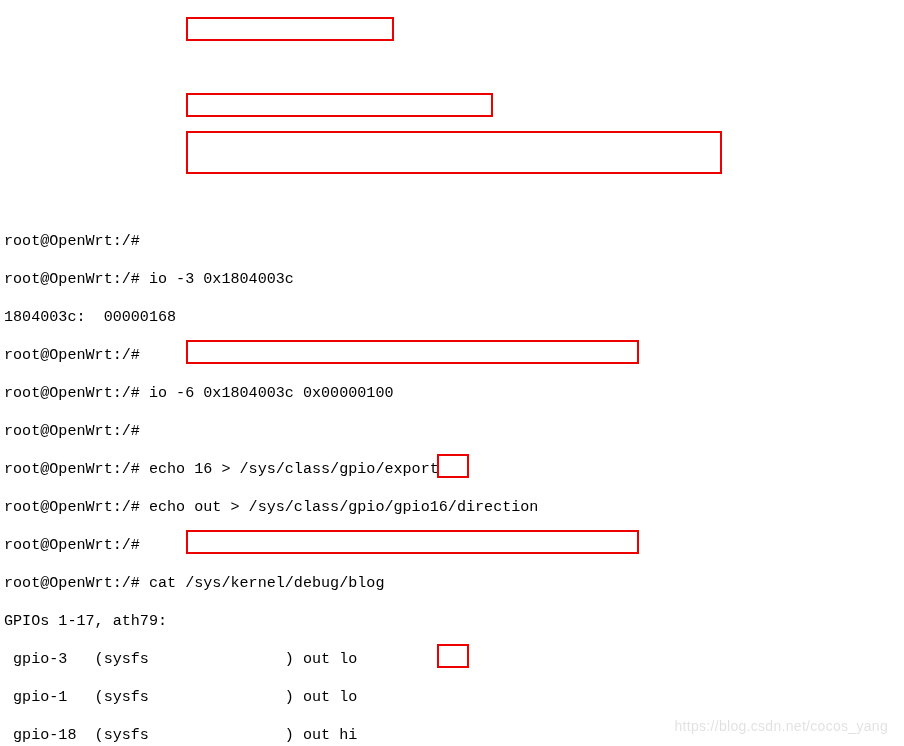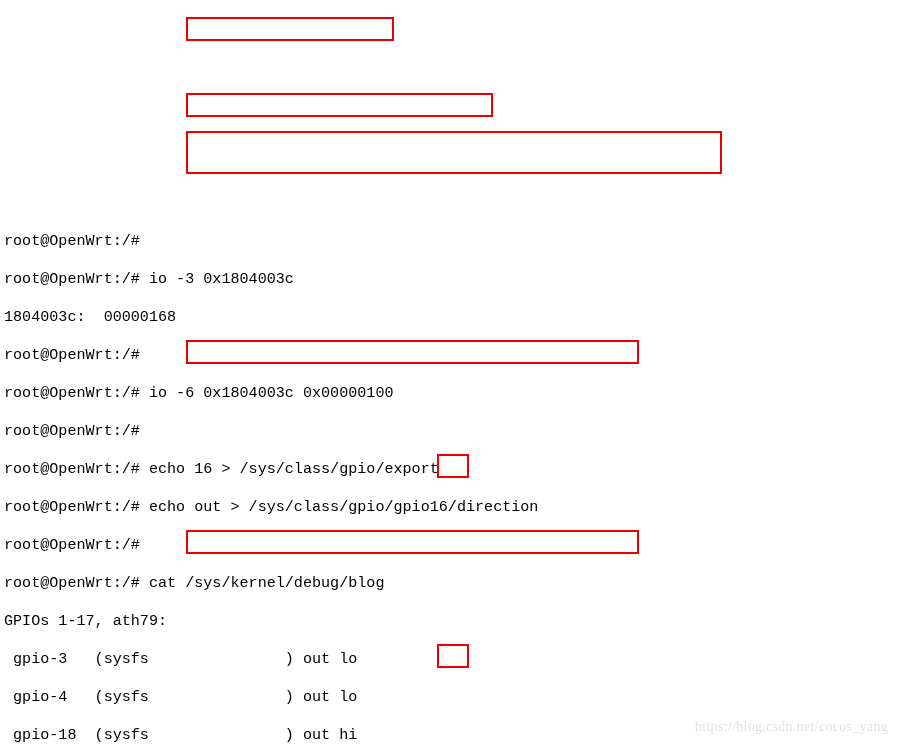--- a/index.html
+++ b/index.html
@@ -21,21 +21,21 @@
   .boxed-block {
     border: 2px solid #ed0000;
     position: absolute;
     box-sizing: border-box;
   }
   .watermark {
     position: absolute;
     right: 16px;
     bottom: 10px;
     color: rgba(0,0,0,0.12);
-    font-family: Liberation Serif, serif;
+    font-family: Liberation Sans, sans-serif;
     font-size: 14px;
     letter-spacing: 0.3px;
   }
   
   #box1 { left: 186px; top: 17px;  width: 208px; height: 24px; }
   #box2 { left: 186px; top: 93px;  width: 307px; height: 24px; }
   #box3 { left: 186px; top: 131px; width: 536px; height: 43px; }
   #box4 { left: 186px; top: 340px; width: 453px; height: 24px; }
   #box5 { left: 437px; top: 454px; width: 32px;  height: 24px; }
   #box6 { left: 186px; top: 530px; width: 453px; height: 24px; }
@@ -59,21 +59,21 @@
 <span class="line">1804003c:  00000168</span>
 <span class="line"><span>root@OpenWrt:/# </span></span>
 <span class="line"><span>root@OpenWrt:/# </span><span>io -6 0x1804003c 0x00000100</span></span>
 <span class="line"><span>root@OpenWrt:/# </span></span>
 <span class="line"><span>root@OpenWrt:/# </span><span>echo 16 &gt; /sys/class/gpio/export</span></span>
 <span class="line"><span>root@OpenWrt:/# </span><span>echo out &gt; /sys/class/gpio/gpio16/direction</span></span>
 <span class="line"><span>root@OpenWrt:/# </span></span>
 <span class="line"><span>root@OpenWrt:/# </span><span>cat /sys/kernel/debug/blog</span></span>
 <span class="line">GPIOs 1-17, ath79:</span>
 <span class="line"> gpio-3   (sysfs               ) out lo</span>
-<span class="line"> gpio-4   (sysfs               ) out lo</span>
+<span class="line"> gpio-1   (sysfs               ) out lo</span>
 <span class="line"> gpio-18  (sysfs               ) out hi</span>
 
 
 
 
 
 
 
 
 

